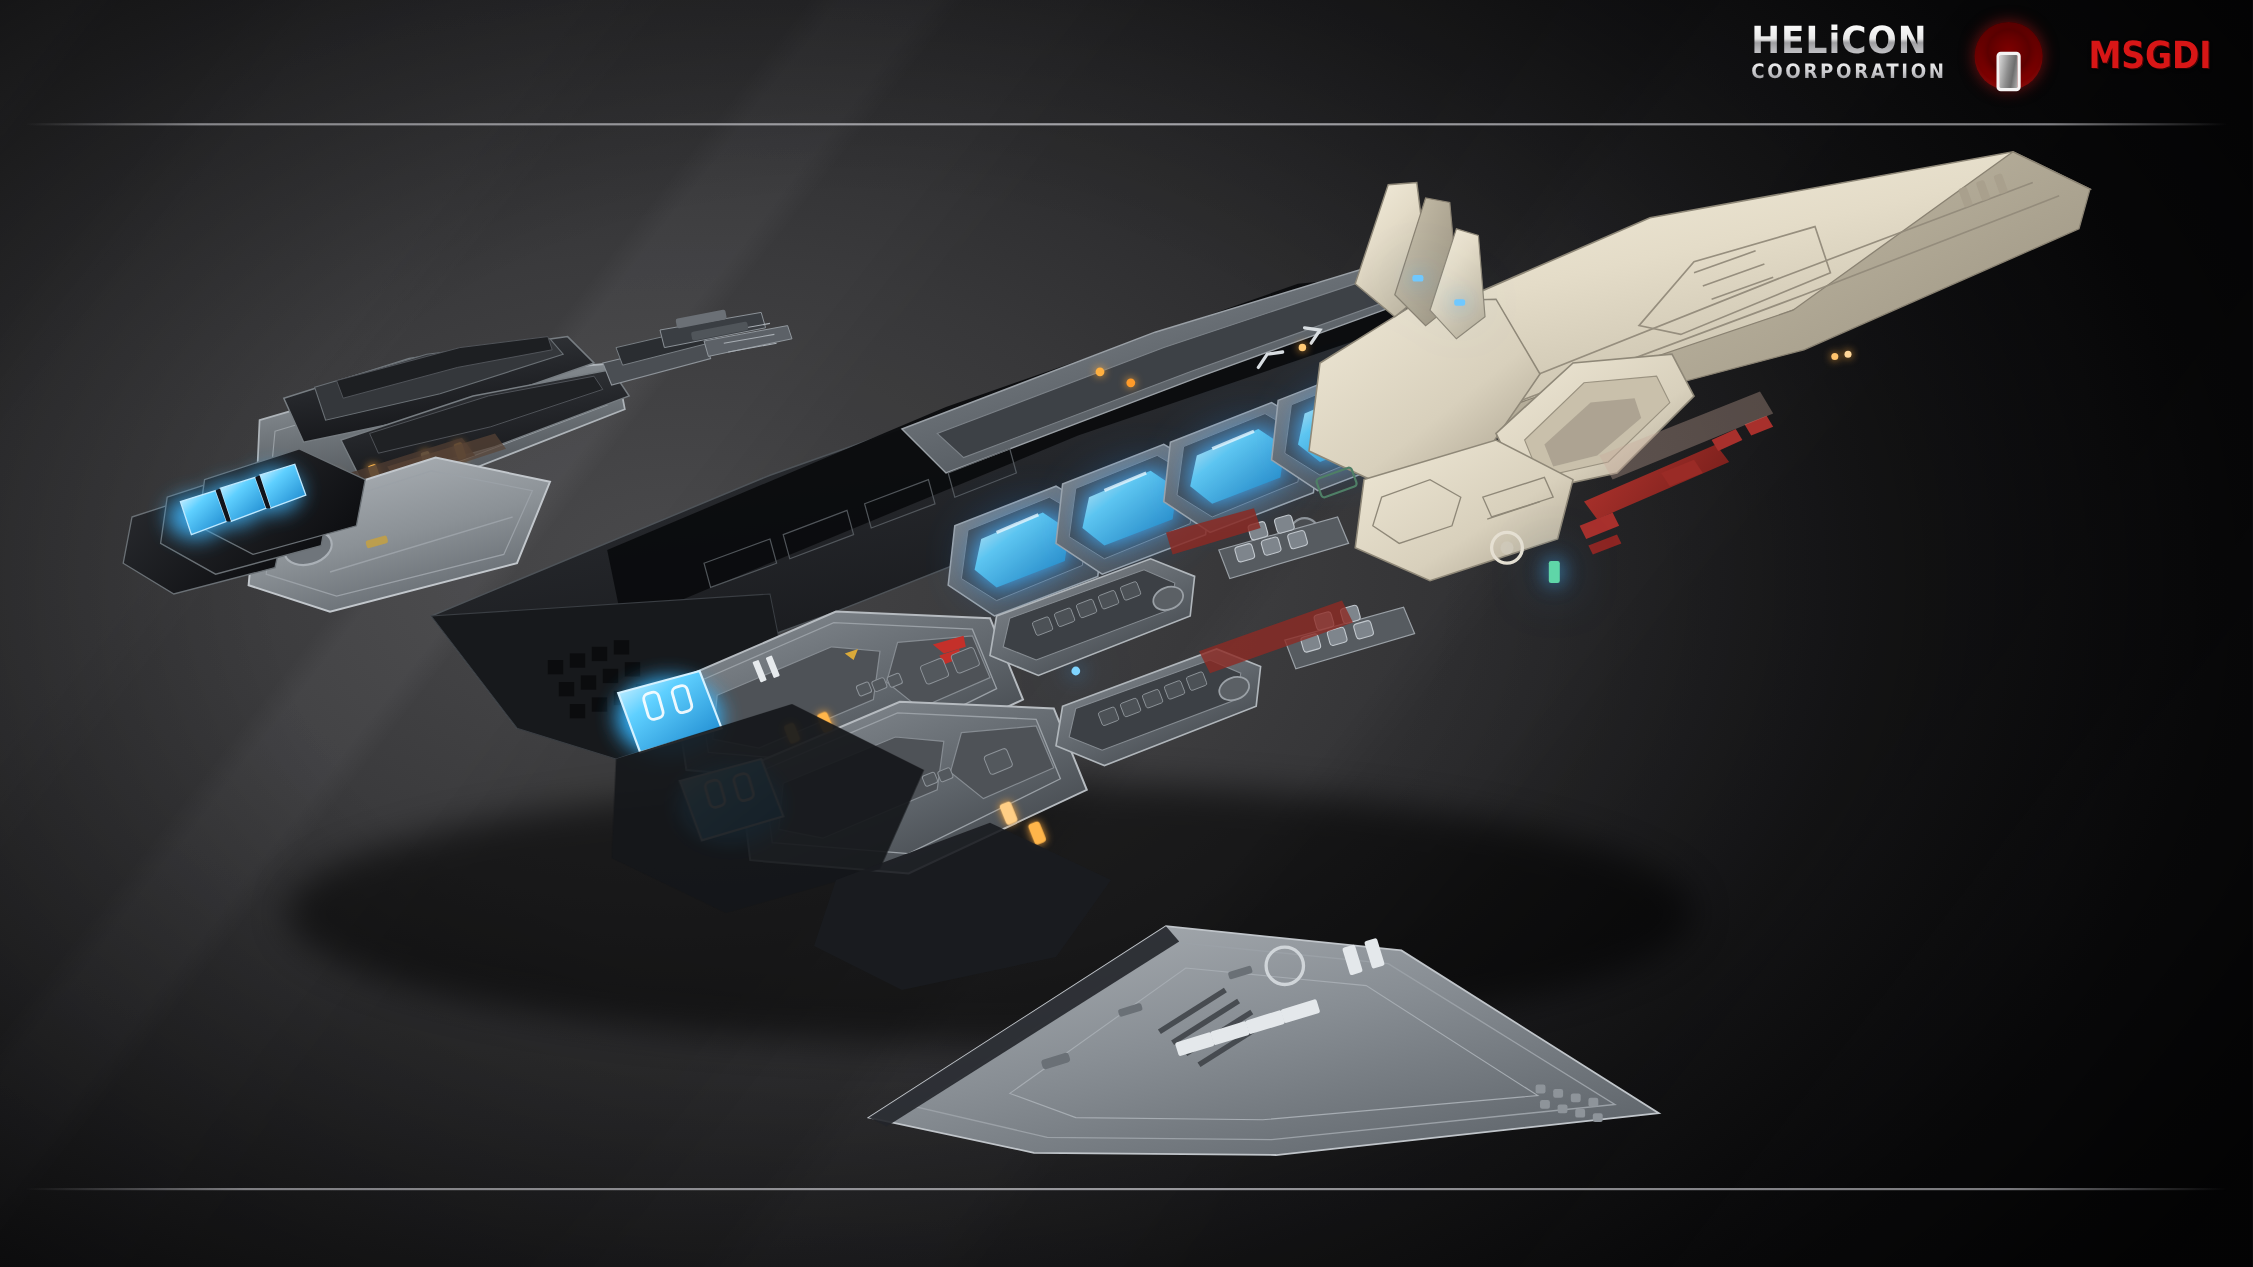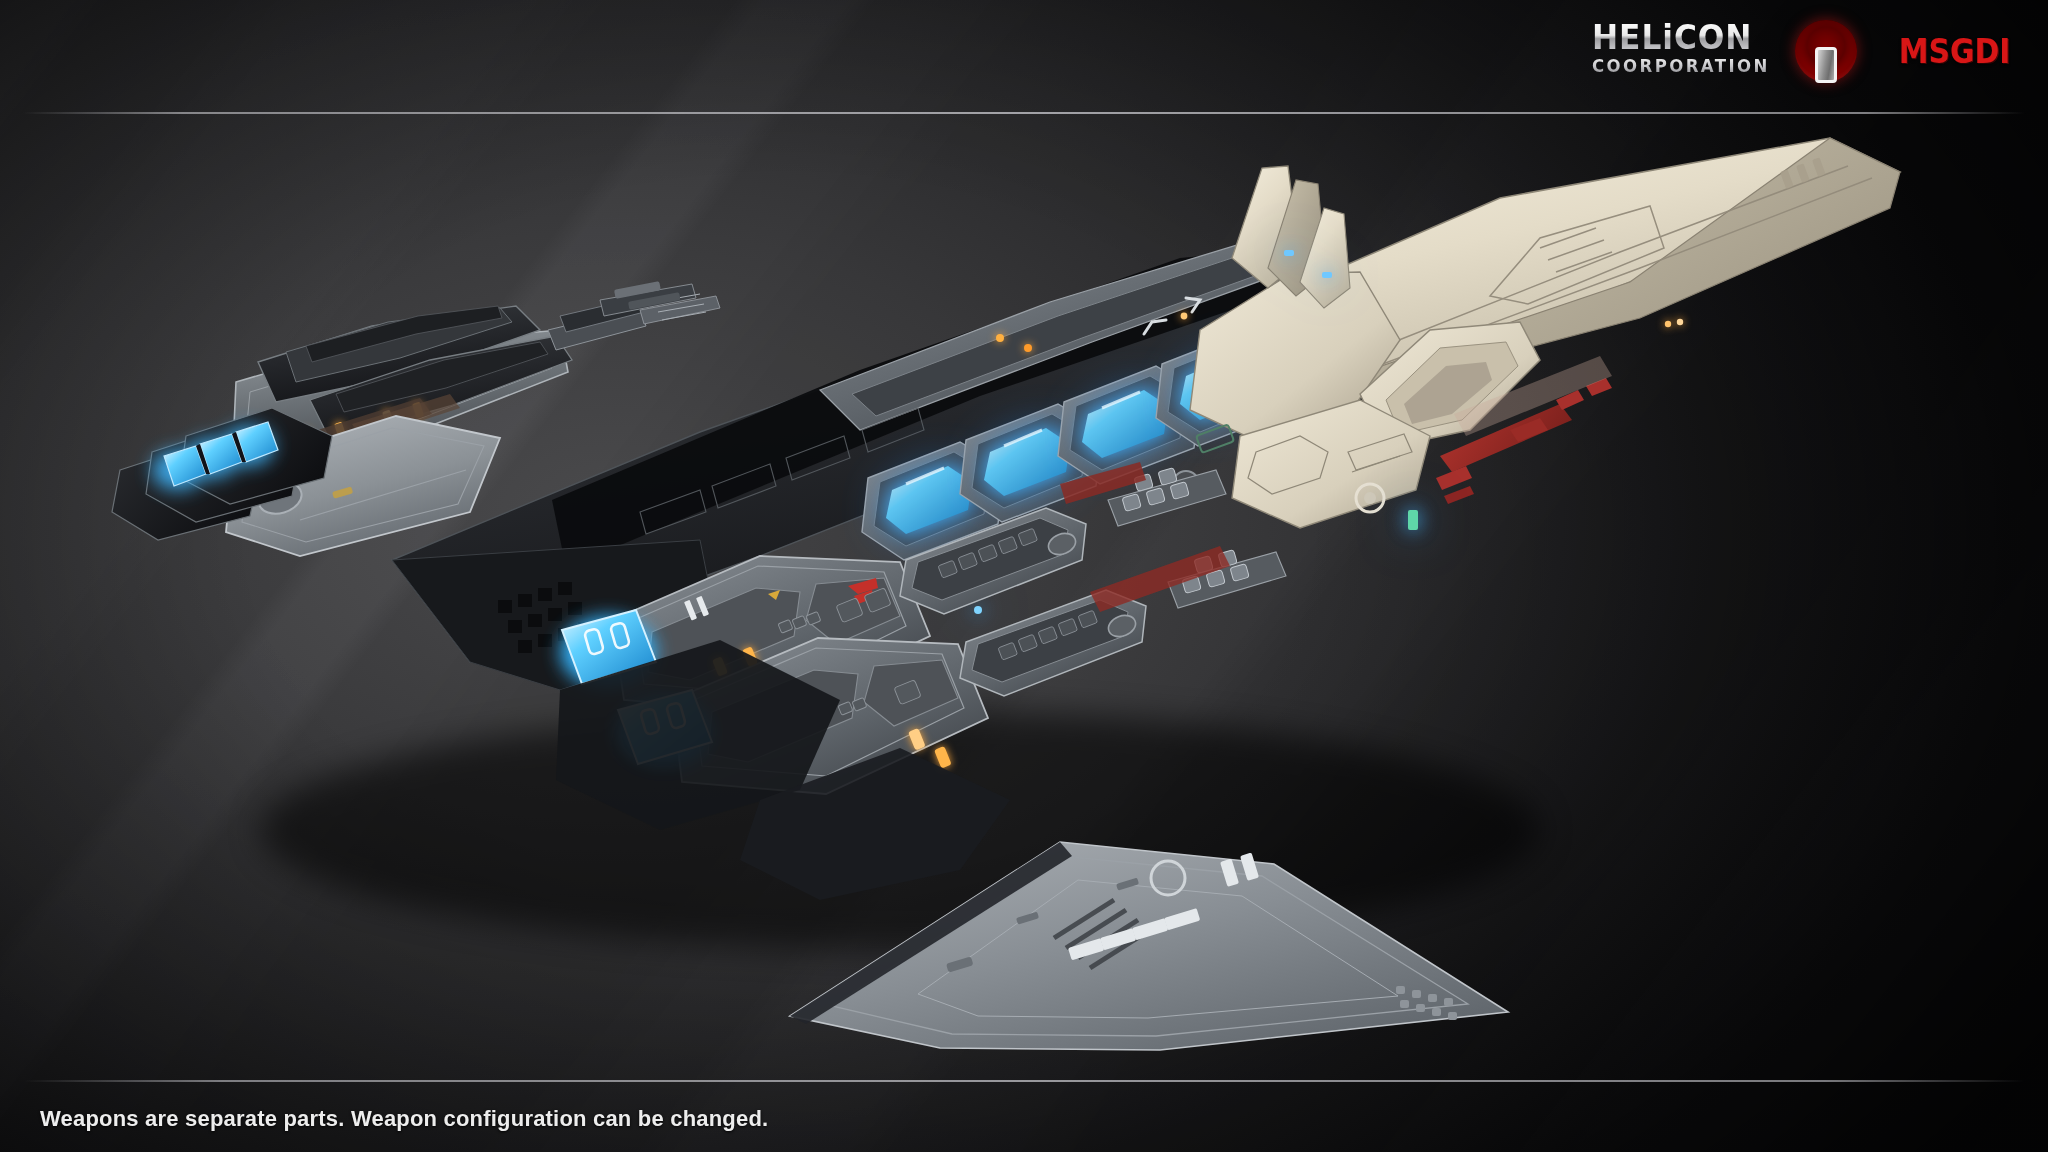--- a/index.html
+++ b/index.html
@@ -574,16 +574,15 @@
         </div>
       </div>
       <div class="msgdi">MSGDI</div>
     </div>
 
     <div class="hdr-rule"></div>
   </div>
 
   <div class="footer">
     <div class="ftr-rule"></div>
-    <div class="ftr-text">Weapons are separate parts. Weapon configuration can be changed.</div>
   </div>
 
 </div>
 
 </body></html>

